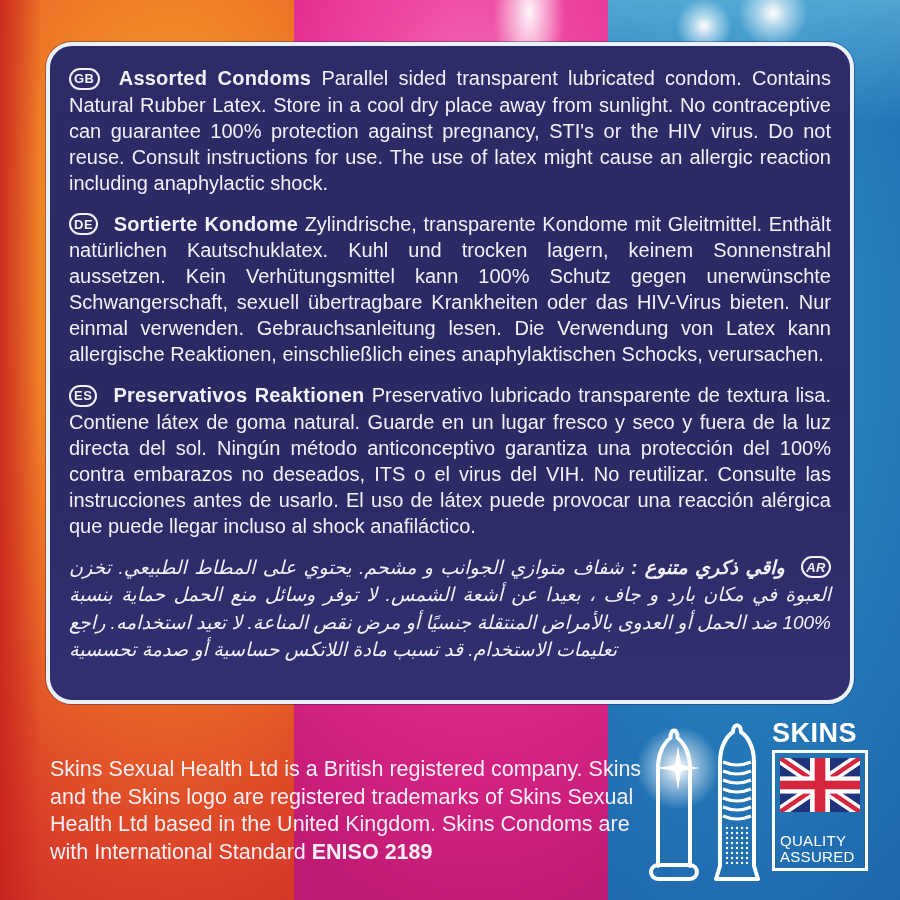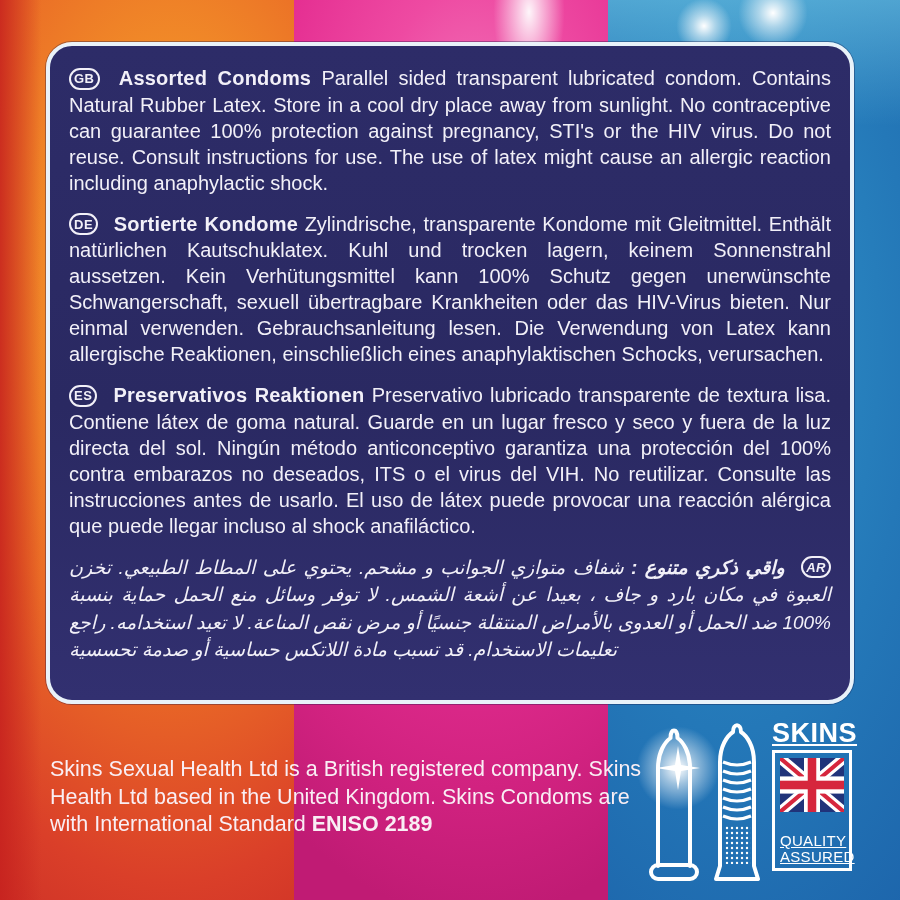--- a/index.html
+++ b/index.html
@@ -45,21 +45,21 @@
     margin-inline-end:9px;position:relative;top:-2px;letter-spacing:.5px;}
   strong.head{font-weight:700;letter-spacing:.2px;}
   
   .footer-text{position:absolute;left:50px;top:756px;width:660px;
     color:#f9eef4;font-size:21.5px;line-height:27.6px;white-space:nowrap;}
   .footer-text b{font-weight:700;}
   .condoms{position:absolute;left:648px;top:714px;width:120px;height:170px;}
   .condoms svg{position:absolute;bottom:0;}
   .c-smooth{left:0;}
   .c-ribbed{left:62px;}
-  .skins{position:absolute;left:772px;top:720px;width:80px;text-align:center;color:#fff;text-decoration:underline;}
+  .skins{position:absolute;left:772px;top:720px;width:96px;text-align:left;color:#fff;}
   .skins-title{font-weight:700;font-size:27px;letter-spacing:.5px;line-height:1;}
   .qa-box{border:3px solid #fff;margin-top:3px;padding:5px 5px 4px 5px;box-sizing:border-box;}
   .qa-box svg{display:block;width:100%;height:54px;}
   .qa-text{font-size:15px;line-height:15.5px;letter-spacing:.3px;margin-top:21px;font-weight:400;}
 </style>
 </head>
 <body>
 
 <div class="stage">
 
@@ -93,20 +93,21 @@
     <p class="sec ar">
       <span class="badge">AR</span>
       <strong class="head">واقي ذكري متنوع :</strong>
       <span>شفاف متوازي الجوانب و مشحم. يحتوي على المطاط الطبيعي. تخزن العبوة في مكان بارد و جاف ، بعيدا عن أشعة الشمس. لا توفر وسائل منع الحمل حماية بنسبة %100 ضد الحمل أو العدوى بالأمراض المنتقلة جنسيًا أو مرض نقص المناعة. لا تعيد استخدامه. راجع تعليمات الاستخدام. قد تسبب مادة اللاتكس حساسية أو صدمة تحسسية</span>
     </p>
 
   </div>
 
   <div class="footer-text">
     <div>Skins Sexual Health Ltd is a British registered company. Skins</div>
+    <div>and the Skins logo are registered trademarks of Skins Sexual</div>
     <div>Health Ltd based in the United Kingdom. Skins Condoms are</div>
     <div><span>with International Standard </span><b>ENISO 2189</b></div>
   </div>
 
   <div class="condoms">
     <svg class="c-smooth" width="52" height="164" viewBox="0 0 52 164" fill="none">
       <path d="M10 146 L10 48 C10 32 17 22 22.5 18 C22.5 8 29.5 8 29.5 18 C35 22 42 32 42 48 L42 146" stroke="#ffffff" stroke-width="4" stroke-linecap="round" stroke-linejoin="round"></path>
       <rect x="3" y="145" width="46" height="14" rx="7" stroke="#ffffff" stroke-width="4"></rect>
     </svg>
     <svg class="c-ribbed" width="54" height="168" viewBox="0 0 54 168" fill="none">

